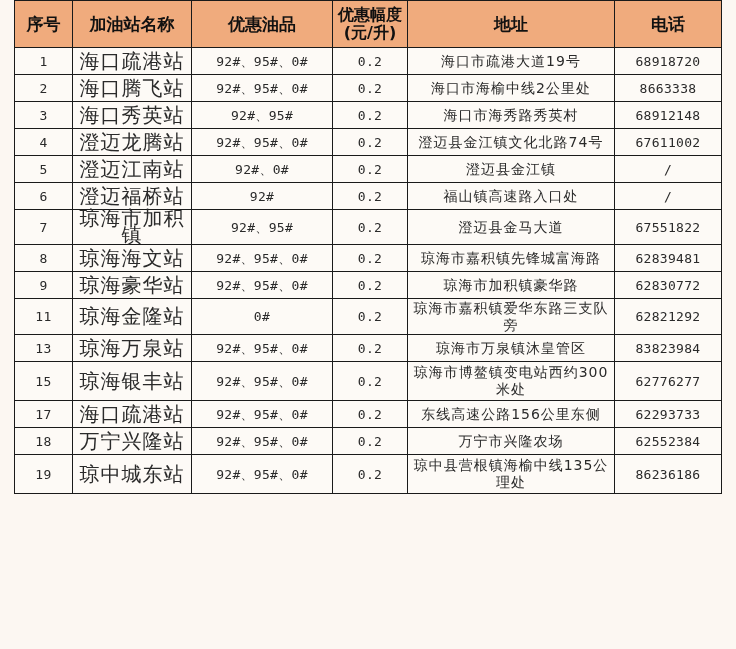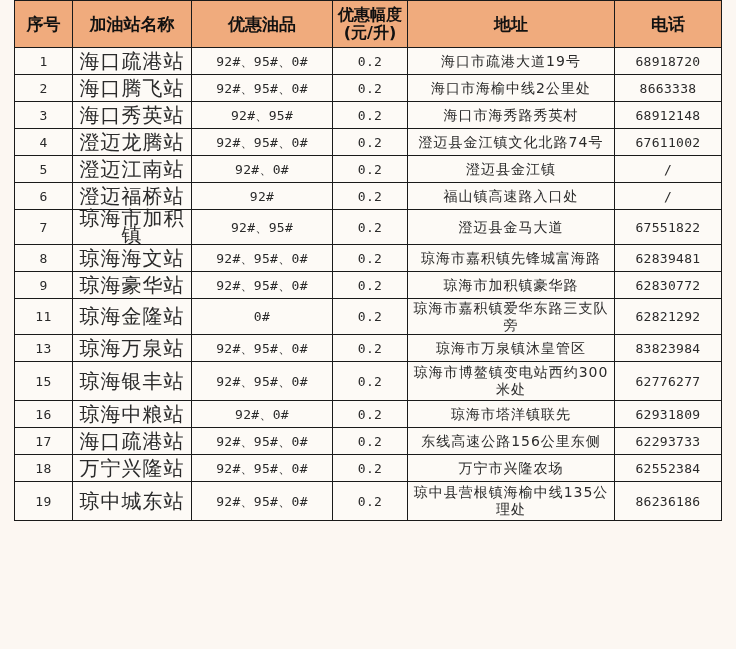--- a/index.html
+++ b/index.html
@@ -188,28 +188,20 @@
       </tr>
       <tr class="taller">
         <td class="mono">15</td>
         <td class="name">琼海银丰站</td>
         <td class="mono">92#、95#、0#</td>
         <td class="mono">0.2</td>
         <td class="addr">琼海市博鳌镇变电站西约300米处</td>
         <td class="mono">62776277</td>
       </tr>
       <tr>
-        <td class="mono">16</td>
-        <td class="name">琼海中粮站</td>
-        <td class="mono">92#、0#</td>
-        <td class="mono">0.2</td>
-        <td class="addr">琼海市塔洋镇联先</td>
-        <td class="mono">62931809</td>
-      </tr>
-      <tr>
         <td class="mono">17</td>
         <td class="name">海口疏港站</td>
         <td class="mono">92#、95#、0#</td>
         <td class="mono">0.2</td>
         <td class="addr">东线高速公路156公里东侧</td>
         <td class="mono">62293733</td>
       </tr>
       <tr>
         <td class="mono">18</td>
         <td class="name">万宁兴隆站</td>

